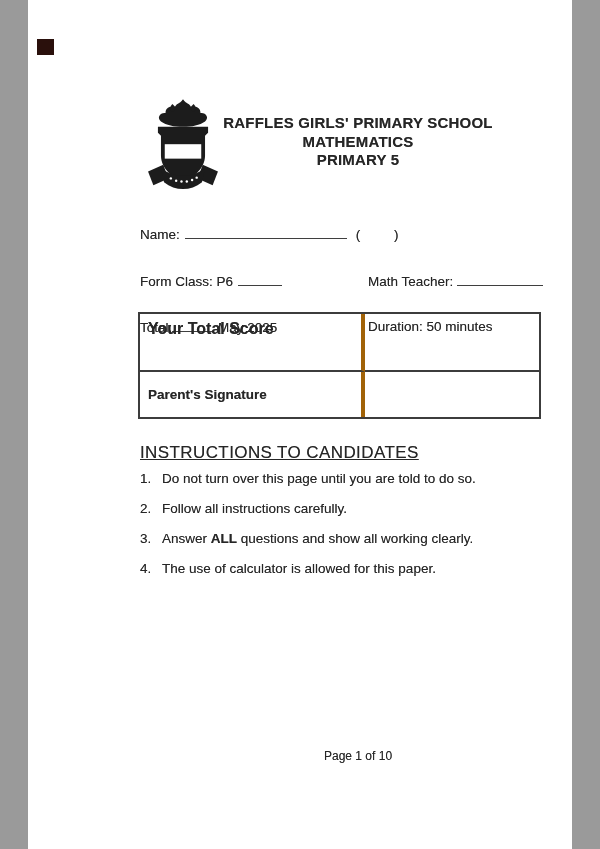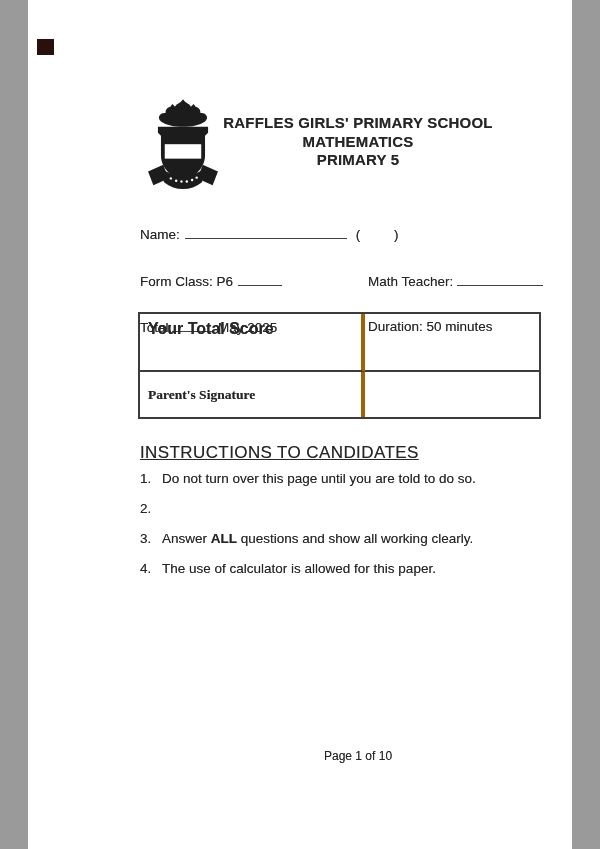--- a/index.html
+++ b/index.html
@@ -39,21 +39,21 @@
   .parens { margin-left:9px; }
 
   
   .score-table { position:absolute; left:110px; top:312px; width:403px;
                  border:2px solid #3c3c3c;
                  display:grid; grid-template-columns:225px 1fr; grid-template-rows:58px 45px; }
   .score-table .cell { border-right:4px solid #a16207; border-bottom:2px solid #3c3c3c; padding:5px 8px; }
   .score-table .cell.last-col { border-right:none; }
   .score-table .cell.last-row { border-bottom:none; }
   .total-score-label { font-weight:bold; font-size:16px; line-height:19px; }
-  .signature-label { font-weight:bold; font-size:13.5px; display:flex; align-items:center;font-family:Liberation Serif, serif; }
+  .signature-label { font-weight:bold; font-size:13.5px; display:flex; align-items:center; }
 
   
   .instructions-title { position:absolute; left:112px; top:443px; font-size:17px;
                         text-decoration:underline; letter-spacing:0.4px; }
   .instr-item { position:absolute; left:112px; font-size:13.5px; display:flex; }
   .instr-item .num { width:22px; flex:0 0 22px; }
   .instr-1 { top:471px; } .instr-2 { top:501px; } .instr-3 { top:531px; } .instr-4 { top:561px; }
   .bold { font-weight:bold; }
 
   
@@ -131,20 +131,21 @@
   </div>
 
   <div class="instructions-title">INSTRUCTIONS TO CANDIDATES</div>
 
   <div class="instr-item instr-1">
     <span class="num">1.</span>
     <span>Do not turn over this page until you are told to do so.</span>
   </div>
   <div class="instr-item instr-2">
     <span class="num">2.</span>
+    <span>Follow all instructions carefully.</span>
   </div>
   <div class="instr-item instr-3">
     <span class="num">3.</span>
     <span><span class="ws-pre">Answer </span><span class="bold">ALL</span><span class="ws-pre"> questions and show all working clearly.</span></span>
   </div>
   <div class="instr-item instr-4">
     <span class="num">4.</span>
     <span>The use of calculator is allowed for this paper.</span>
   </div>
 

